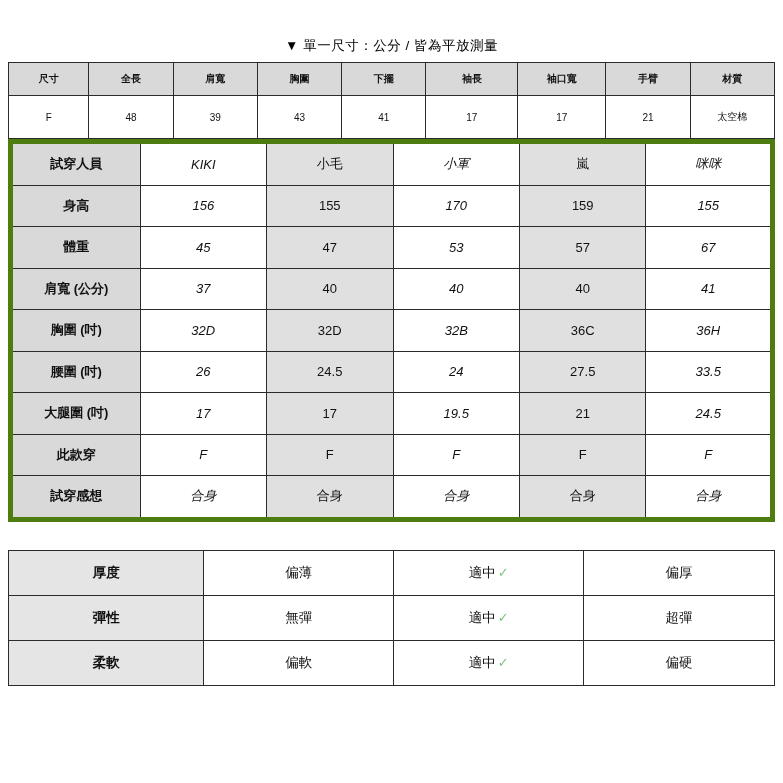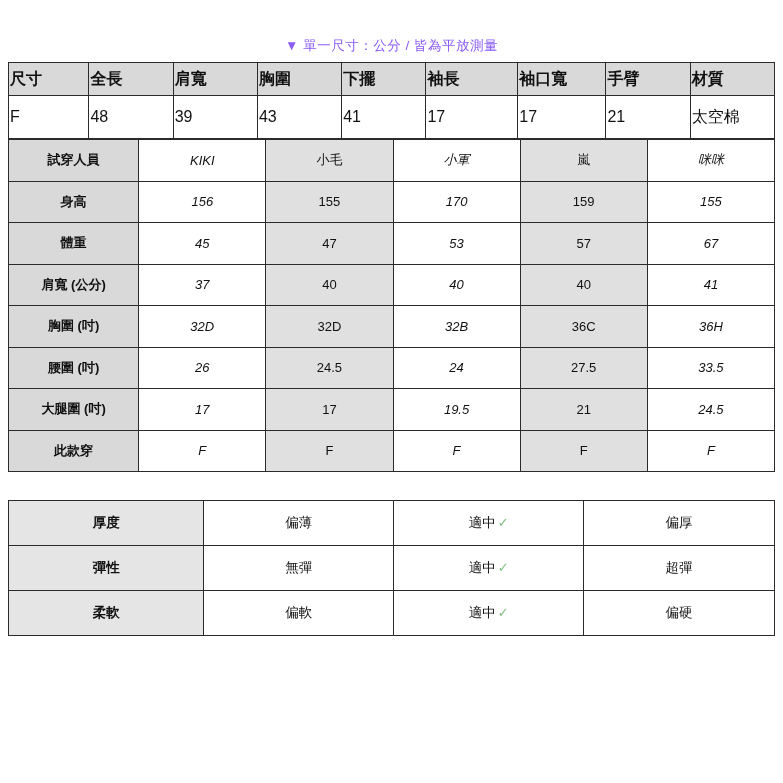--- a/index.html
+++ b/index.html
@@ -29,30 +29,31 @@
     width: 100%;
     table-layout: fixed;
   }
 
   
   .size-wrap { margin-top: 32px; }
   .size-title {
     text-align: center;
     font-size: 13.5px;
     padding: 5px 0 7px 0;
-    color: #8b5cf6;
+    color: #000000;
     letter-spacing: 0.5px;
   }
   table.size-table {
     border: 1px solid #2b2b2b;
   }
   table.size-table td {
     border: 1px solid #2b2b2b;
+    text-align: center;
     height: 36px;
-    font-size: 16px;
+    font-size: 10px;
     color: #111;
   }
   table.size-table tr.head td {
     background: #d9d9d9;
     font-weight: bold;
     height: 30px;
   }
   table.size-table tr.vals td {
     background: #ffffff;
     height: 40px;
@@ -62,21 +63,21 @@
   .report-title {
     text-align: center;
     font-size: 13.5px;
     padding: 12px 0 10px 0;
     color: #111;
     letter-spacing: 0.5px;
   }
 
   
   table.report-table {
-    border: 1px solid #4d7c0f;
+    border: 5px solid #4d7c0f;
   }
   table.report-table td {
     border: 1px solid #2b2b2b;
     text-align: center;
     height: 38.5px;
     font-size: 13px;
     color: #111;
   }
   table.report-table td.rowhead {
     background: #d9d9d9;
@@ -224,20 +225,28 @@
           <td class="c-even">21</td>
           <td class="c-odd">24.5</td>
         </tr>
         <tr>
           <td class="rowhead">此款穿</td>
           <td class="c-odd">F</td>
           <td class="c-even">F</td>
           <td class="c-odd">F</td>
           <td class="c-even">F</td>
           <td class="c-odd">F</td>
+        </tr>
+        <tr>
+          <td class="rowhead">試穿感想</td>
+          <td class="c-odd">合身</td>
+          <td class="c-even">合身</td>
+          <td class="c-odd">合身</td>
+          <td class="c-even">合身</td>
+          <td class="c-odd">合身</td>
         </tr>
       </tbody>
   </table>
 
   <div class="feel-wrap">
     <table class="feel-table">
       <colgroup>
         <col style="width:25.5%">
           <col style="width:24.8%">
           <col style="width:24.8%">

